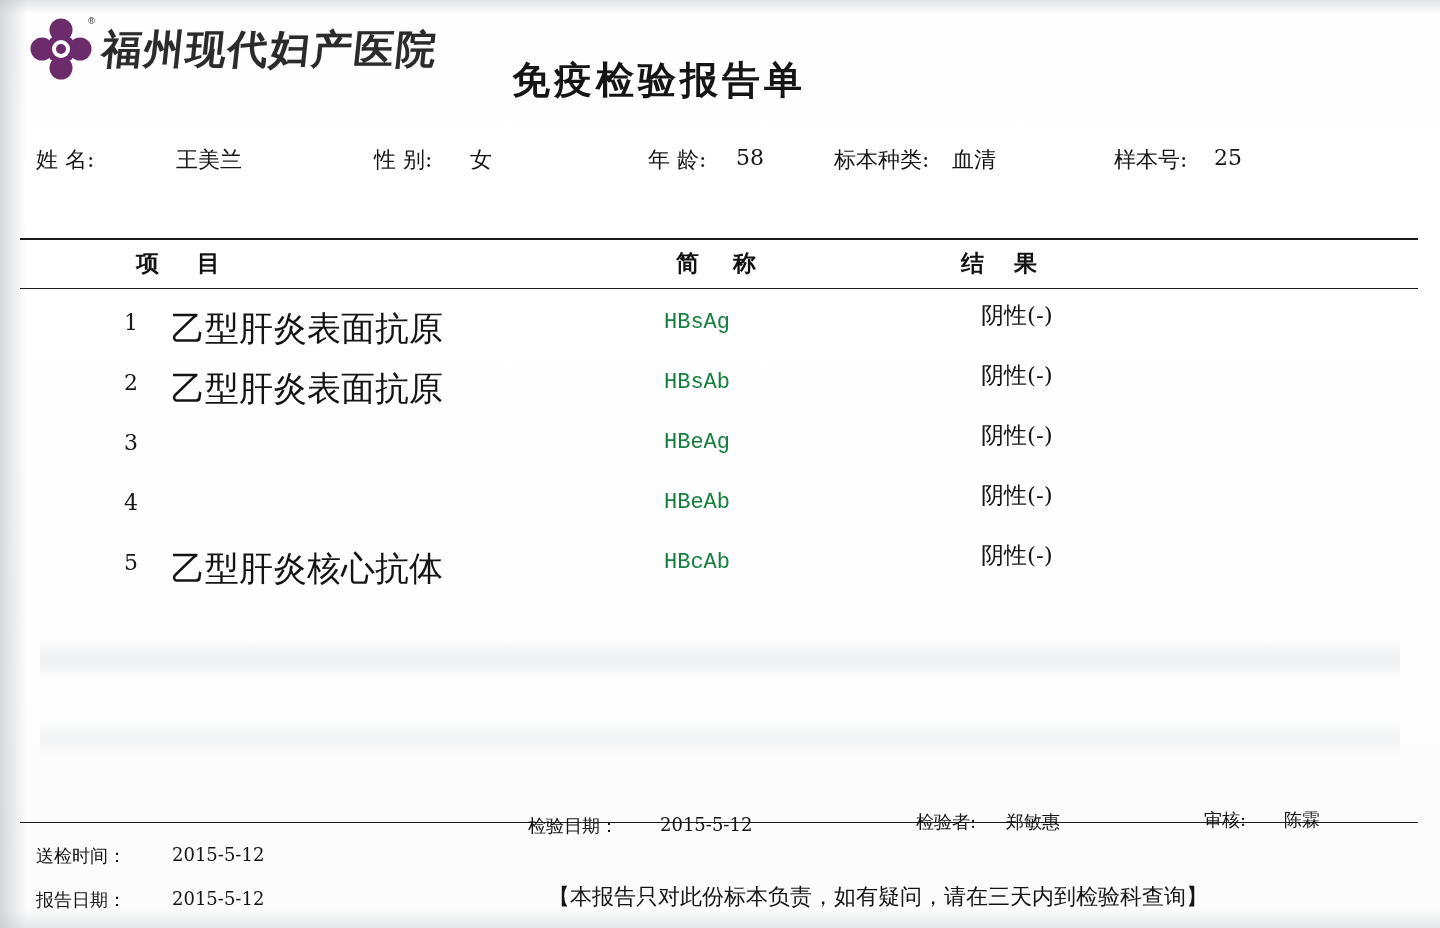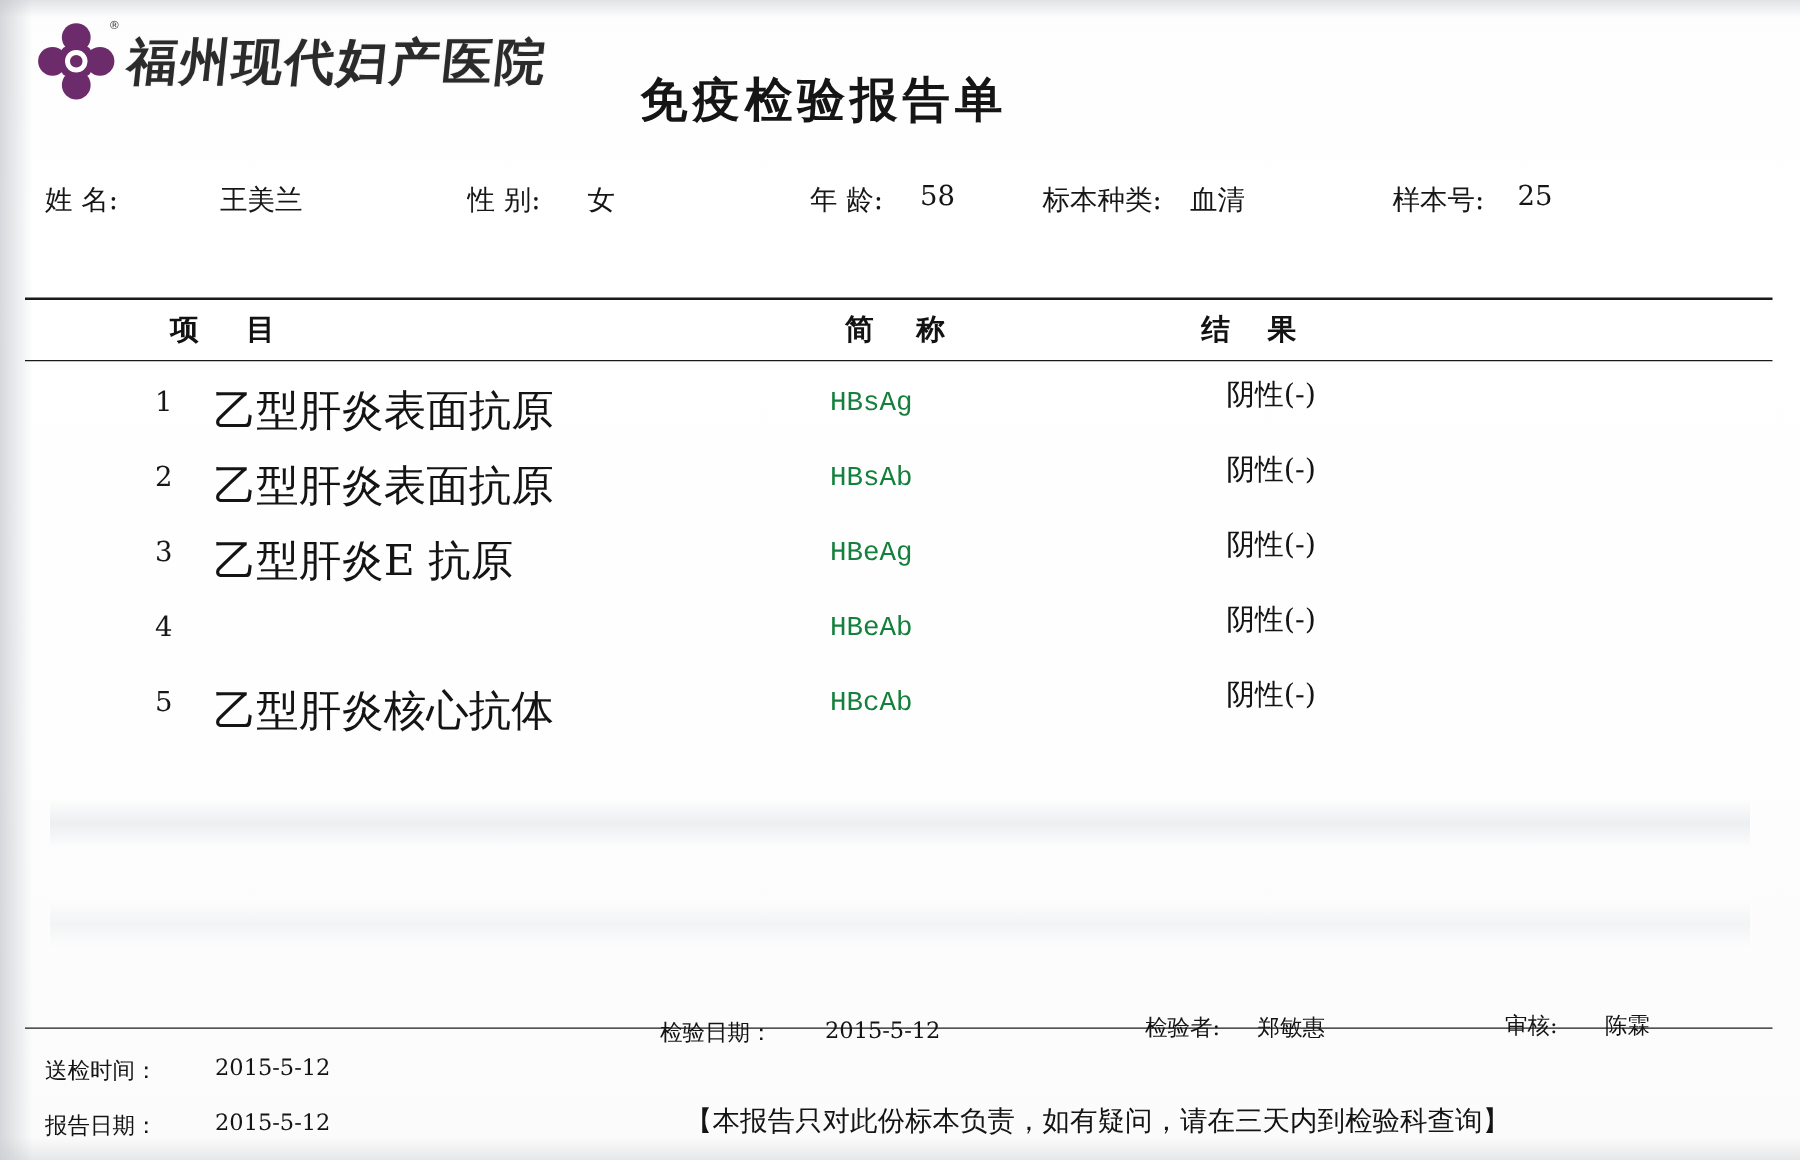--- a/index.html
+++ b/index.html
@@ -270,21 +270,20 @@
     <span class="c-result">阴性(-)</span>
   </div>
   <div class="trow">
     <span class="c-idx">2</span>
     <span class="c-name">乙型肝炎表面抗原</span>
     <span class="c-abbr">HBsAb</span>
     <span class="c-result">阴性(-)</span>
   </div>
   <div class="trow">
     <span class="c-idx">3</span>
-    <span class="c-name">乙型肝炎E 抗原</span>
     <span class="c-abbr">HBeAg</span>
     <span class="c-result">阴性(-)</span>
   </div>
   <div class="trow">
     <span class="c-idx">4</span>
     <span class="c-abbr">HBeAb</span>
     <span class="c-result">阴性(-)</span>
   </div>
   <div class="trow">
     <span class="c-idx">5</span>

